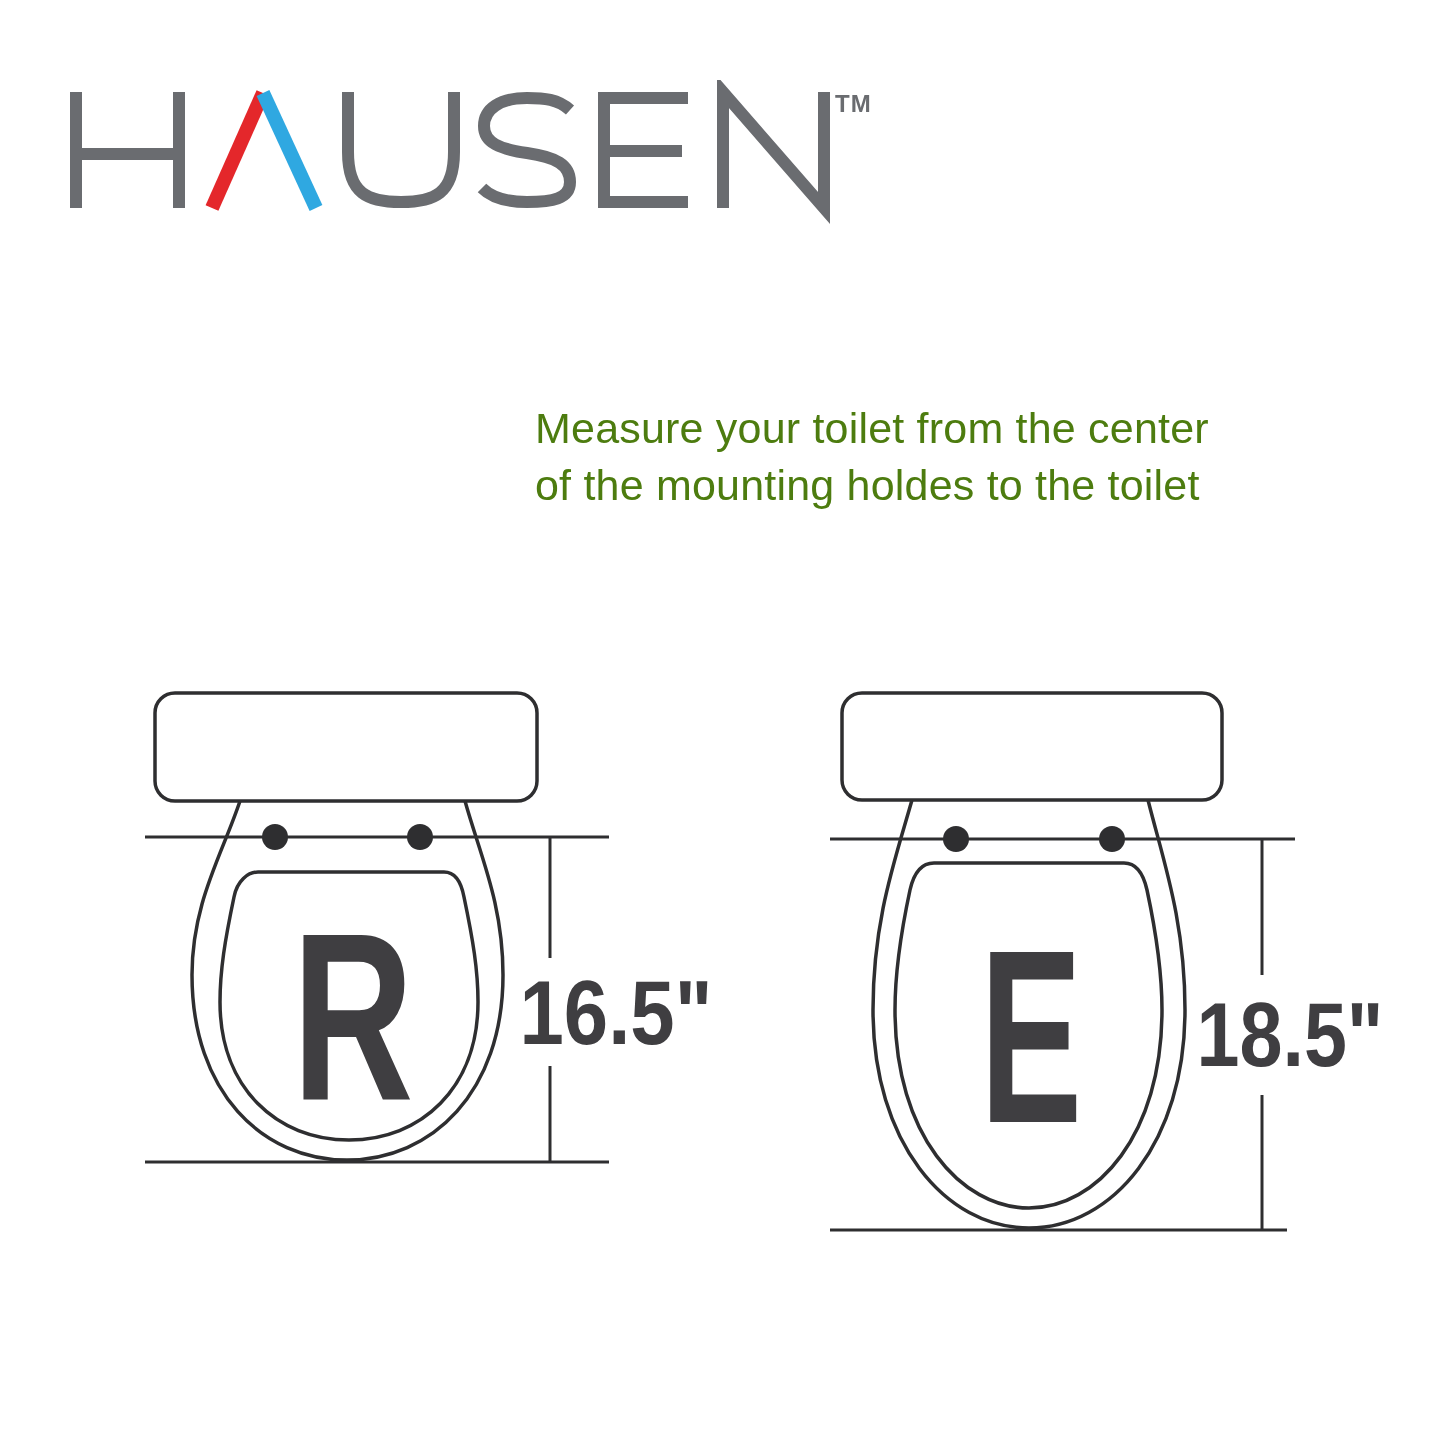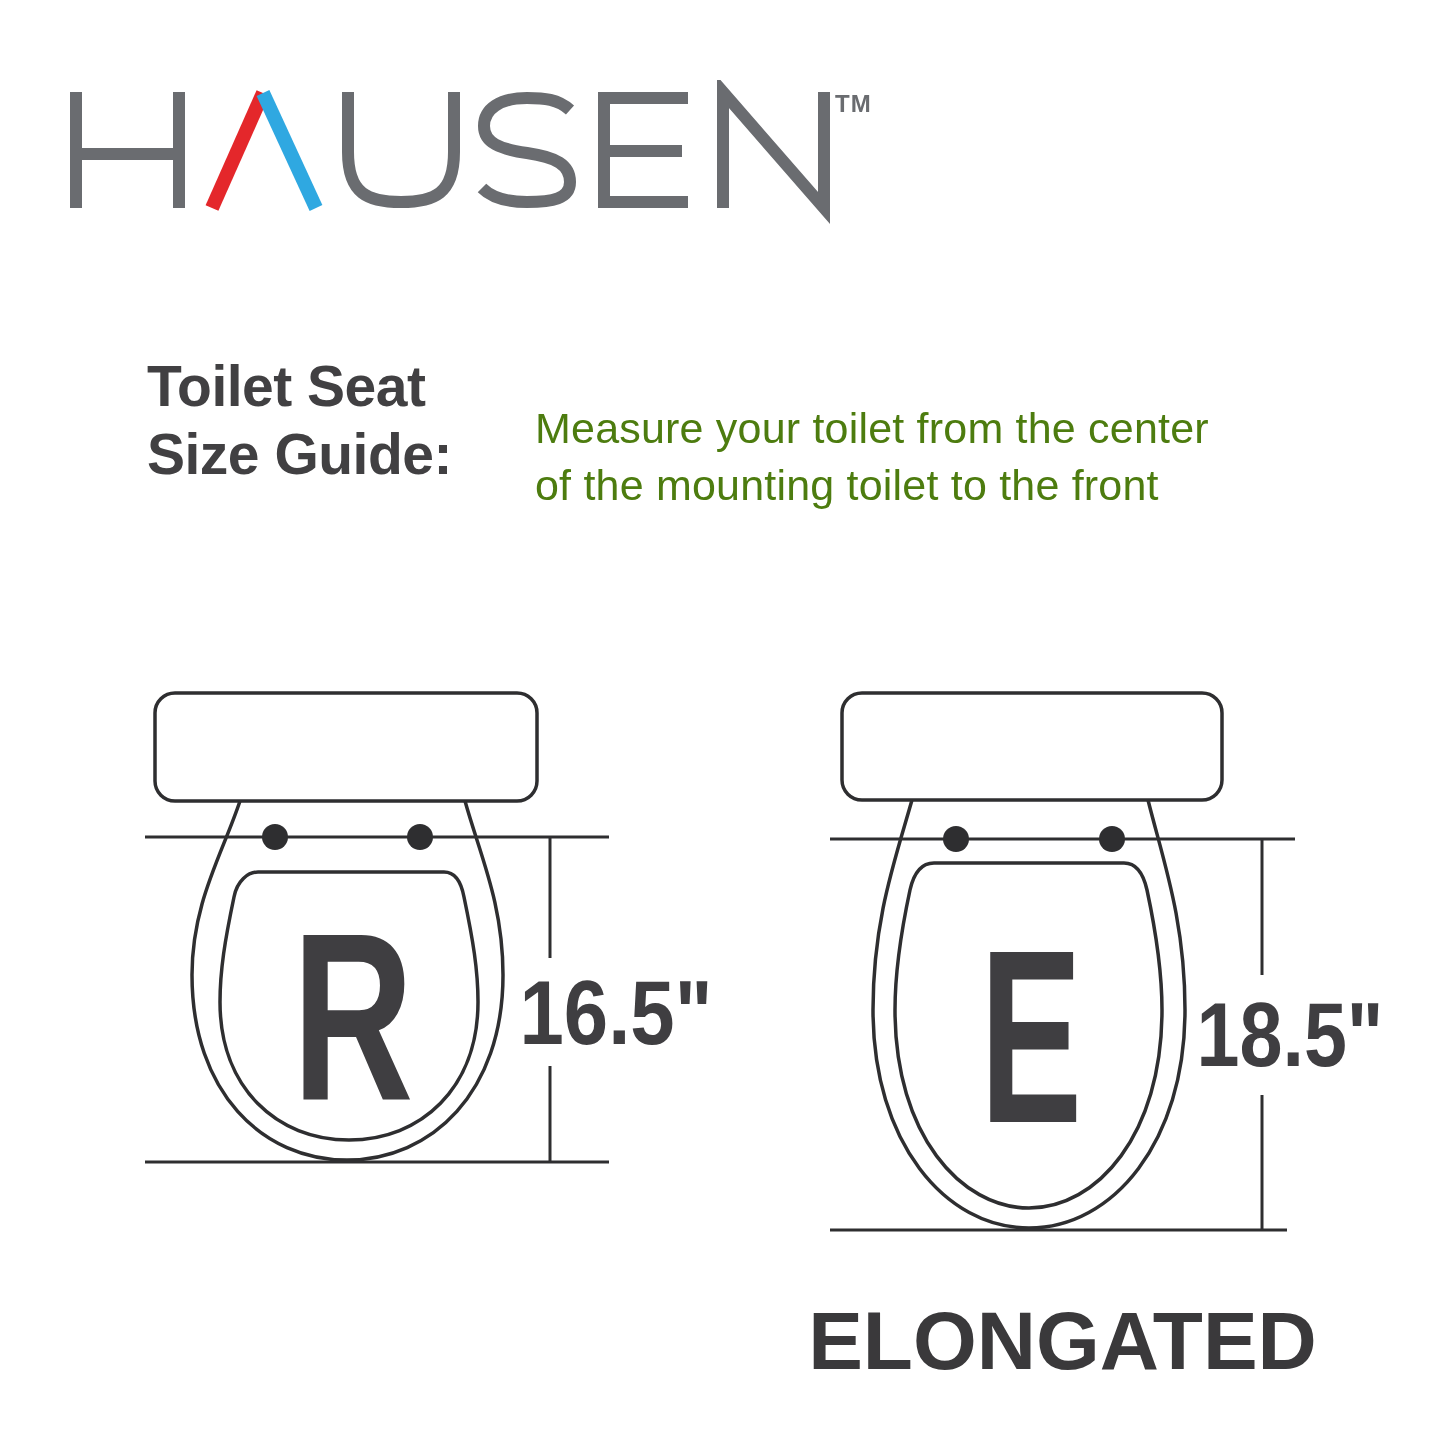--- a/index.html
+++ b/index.html
@@ -55,28 +55,24 @@
       <path d="M598,98 H688"></path>
       <path d="M598,151 H682"></path>
       <path d="M598,202 H688"></path>
     </g>
     <g stroke="#6a6c70" stroke-width="12" fill="none" stroke-linejoin="miter">
       <path d="M723,208 V92 L824,208 V92"></path>
     </g>
     <text x="835" y="112" font-size="24" font-weight="bold" fill="#6a6c70" letter-spacing="1">TM</text>
   </svg>
 
-  <div id="heading" class="abs">
-    <div>Toilet Seat</div>
-    <div>Size Guide:</div>
-  </div>
 
   <div id="description" class="abs">
     <div>Measure your toilet from the center</div>
-    <div>of the mounting toilet to the front</div>
+    <div>of the mounting holdes to the toilet</div>
   </div>
 
   <svg class="abs" style="left:130px;top:680px;" width="620" height="500" viewBox="130 680 620 500">
 
     <rect x="155" y="693" width="382" height="108" rx="20" ry="20" fill="#ffffff" stroke="#2e2e30" stroke-width="3.5"></rect>
 
     <path d="M240,801 C222,855 192,903 192,975 C192,1092 262,1160 347,1160 C432,1160 503,1092 503,975 C503,903 480,855 465,801" fill="none" stroke="#2e2e30" stroke-width="3.5"></path>
 
     <path d="M258,872 L444,872 C454,872 461,881 464,897 C473,940 478,970 478,1002 C478,1088 421,1140 349,1140 C277,1140 220,1088 220,1002 C220,970 225,940 234,897 C237,881 248,872 258,872 Z" fill="none" stroke="#2e2e30" stroke-width="3.5"></path>
 
@@ -112,15 +108,14 @@
       <path d="M1262,839 V975"></path>
       <path d="M1262,1095 V1230"></path>
     </g>
 
     <text x="1290" y="1066" font-size="90" font-weight="bold" fill="#3f3e41" text-anchor="middle" textLength="187" lengthAdjust="spacingAndGlyphs">18.5"</text>
 
     <text transform="translate(1031,1122) scale(0.62,1)" x="0" y="0" font-size="247" font-weight="bold" fill="#3f3e41" text-anchor="middle">E</text>
   </svg>
 
 
-  <div id="label-elongated" class="abs seat-label">ELONGATED</div>
 
 </div>
 
 </body></html>

